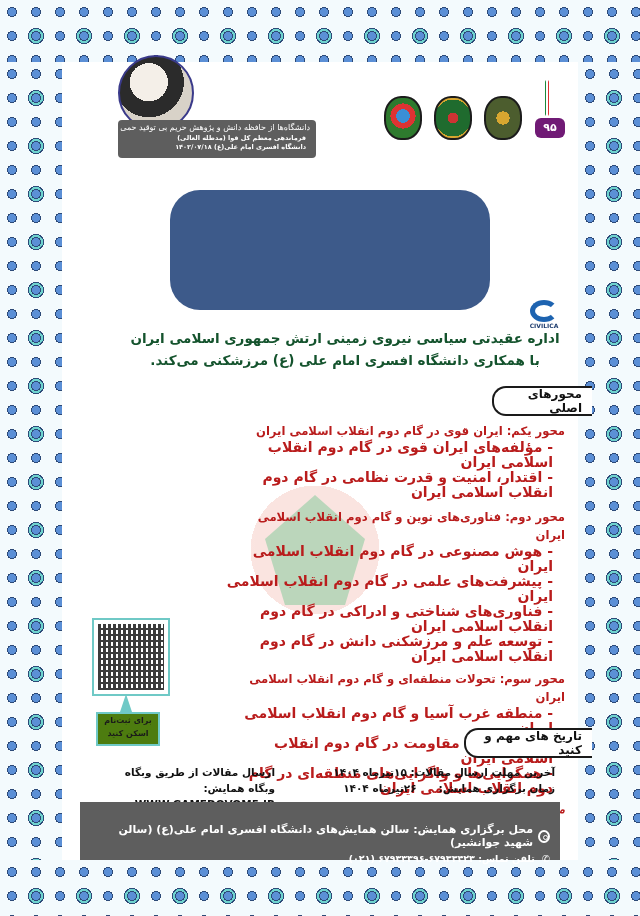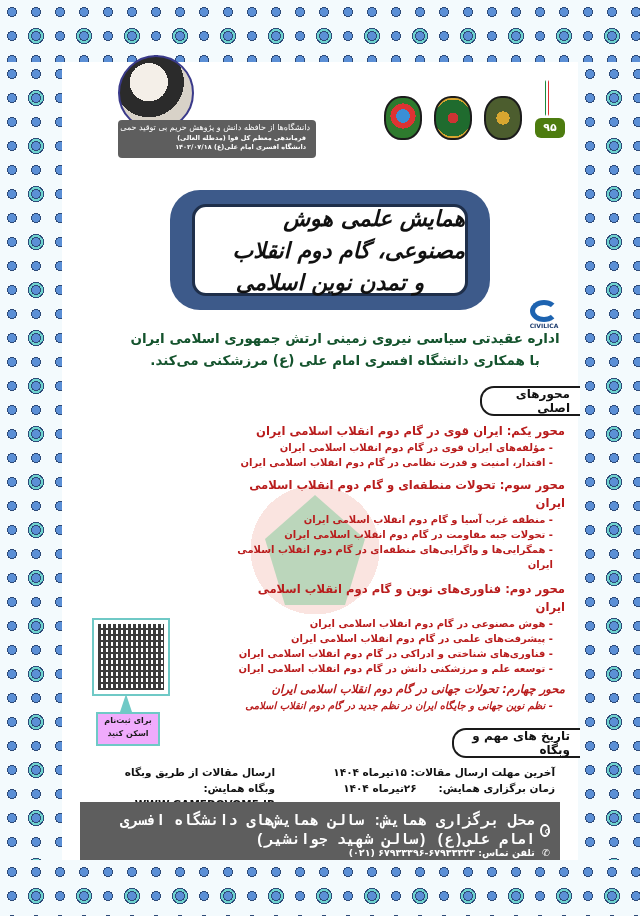--- a/index.html
+++ b/index.html
@@ -18,30 +18,30 @@
   .quote-box .s{font-size:6.5px;font-weight:bold;padding:2px 10px 0 20px;line-height:9px;margin-left:24px;}
   .emblem{width:34px;height:40px;border-radius:45%;border:2px solid #1c1c1c;}
   .title-plaque{left:170px;top:190px;width:320px;height:120px;}
   .title-plaque .plaque-bg{position:absolute;inset:0;background:#3d5a8a;border-radius:30px;}
   .title-plaque .plaque-in{position:absolute;left:22px;top:14px;right:22px;bottom:14px;background:#ffffff;border:3px solid #1f2f4a;border-radius:14px;display:flex;flex-direction:column;align-items:center;justify-content:center;direction:rtl;}
   .title-line{font-family:"DejaVu Serif",serif;font-style:italic;font-weight:bold;font-size:22px;color:#111;line-height:32px;}
   .civilica{left:520px;top:300px;width:48px;text-align:center;}
   .civilica .c-logo{width:28px;height:22px;margin:0 auto;border:5px solid #1d63b0;border-right-color:transparent;border-radius:50%;box-sizing:border-box;}
   .civilica .c-text{font-size:6px;color:#1d3c6e;font-weight:bold;}
   .organizer{left:120px;top:327px;width:450px;text-align:center;direction:rtl;font-weight:bold;font-size:13.5px;line-height:22px;color:#14532d;}
-  .pill{background:#fff;border:2px solid #1a1a1a;border-right:none;border-radius:14px 0 0 14px;height:26px;display:flex;align-items:center;padding:0 10px;direction:rtl;font-weight:bold;font-size:12px;color:#111;}
+  .pill{background:#fff;border:2px solid #1a1a1a;border-right:none;border-radius:14px 0 0 14px;height:26px;display:flex;align-items:center;padding:0 10px;direction:rtl;font-weight:bold;font-size:12px;color:#111;margin-left:12px;}
   .watermark{left:185px;top:435px;width:260px;height:230px;opacity:0.35;}
   .axes{left:225px;top:420px;width:340px;direction:rtl;color:#b91c1c;}
   .axis-title{font-weight:bold;font-size:11.6px;line-height:18px;margin-top:2px;}
-  .axis-item{font-weight:bold;font-size:10px;line-height:15px;padding-right:12px;}
+  .axis-item{font-weight:bold;font-size:14px;line-height:15px;padding-right:12px;}
   .qr{left:92px;top:618px;width:66px;height:66px;border:2px solid #6fc9c6;background:#fff;padding:4px;}
   .qr-grid{width:100%;height:100%;background:
     repeating-linear-gradient(90deg,#1a1a1a 0 3px,transparent 3px 5px),
     repeating-linear-gradient(0deg,#1a1a1a 0 2px,transparent 2px 6px);opacity:.85;}
-  .qr-label{left:96px;top:712px;width:60px;height:30px;border:2px solid #6fc9c6;background:#f0abfc;font-size:8px;font-weight:bold;color:#1a1a1a;text-align:center;direction:rtl;line-height:13px;}
+  .qr-label{left:96px;top:712px;width:60px;height:30px;border:2px solid #6fc9c6;background:#4d7c0f;font-size:8px;font-weight:bold;color:#1a1a1a;text-align:center;direction:rtl;line-height:13px;}
   .dates{direction:rtl;font-weight:bold;font-size:10.5px;color:#111;line-height:16px;}
   .footer{left:80px;top:802px;width:480px;height:58px;background:#5e5e5e;color:#fff;direction:rtl;}
   .footer .row{display:flex;align-items:center;height:22px;padding:0 10px;font-weight:bold;}
   .icon-circ{display:inline-block;width:13px;height:13px;border:2px solid #fff;border-radius:50%;box-sizing:border-box;margin-left:5px;position:relative;}
   .icon-circ::after{content:"";position:absolute;left:3px;top:3px;width:3px;height:3px;border-radius:50%;border:1px solid #fff;}
   .mail-icon{display:inline-block;width:18px;height:13px;background:#fff;color:#5e5e5e;font-size:10px;line-height:13px;text-align:center;margin-left:3px;}
 </style>
 </head>
 <body>
 
@@ -58,29 +58,25 @@
     <div>فرماندهی معظم کل قوا (مدظله العالی)</div>
     <div>دانشگاه افسری امام علی(ع) ۱۴۰۲/۰۷/۱۸</div>
   </div>
 </div>
 
 <div class="abs emblem" style="left:384px;top:96px;background:radial-gradient(circle at 50% 45%,#3a8fd6 0 25%,#d33 25% 45%,#2e7a2e 45% 100%);"></div>
 <div class="abs emblem" style="left:434px;top:96px;background:radial-gradient(circle at 50% 50%,#c33 0 20%,#1f6b2e 20% 70%,#d6a630 70% 100%);"></div>
 <div class="abs emblem" style="left:484px;top:96px;background:radial-gradient(circle at 50% 50%,#d6a630 0 25%,#4c5d2e 25% 100%);"></div>
 <div class="abs" style="left:535px;top:80px;width:30px;height:58px;">
   <div style="position:absolute;left:10px;top:0;width:4px;height:36px;background:linear-gradient(90deg,#1a8a3a 0 33%,#fff 33% 66%,#d33 66%);border-radius:2px;"></div>
-  <div style="position:absolute;left:0;bottom:0;width:30px;height:20px;background:#4d7c0f;color:#fff;font-size:11px;font-weight:bold;text-align:center;border-radius:6px;line-height:20px;">۹۵</div>
+  <div style="position:absolute;left:0;bottom:0;width:30px;height:20px;background:#701a75;color:#fff;font-size:11px;font-weight:bold;text-align:center;border-radius:6px;line-height:20px;">۹۵</div>
 </div>
 
 <div class="abs title-plaque">
   <div class="plaque-bg"></div>
-  <div class="plaque-in">
-    <div class="title-line">همایش علمی هوش مصنوعی، گام دوم انقلاب</div>
-    <div class="title-line">و تمدن نوین اسلامی</div>
-  </div>
 </div>
 
 <div class="abs civilica">
   <div class="c-logo"></div>
   <div class="c-text">CIVILICA</div>
 </div>
 
 <div class="abs organizer">
   <div>اداره عقیدتی سیاسی نیروی زمینی ارتش جمهوری اسلامی ایران</div>
   <div>با همکاری دانشگاه افسری امام علی (ع) مرزشکنی می‌کند.</div>
@@ -94,63 +90,63 @@
 <div class="abs pill" style="left:480px;top:386px;width:78px;">
   <span>محورهای اصلی</span>
 </div>
 
 <div class="abs axes">
   <div>
     <div class="axis-title">محور یکم: ایران قوی در گام دوم انقلاب اسلامی ایران</div>
     <div class="axis-item">- مؤلفه‌های ایران قوی در گام دوم انقلاب اسلامی ایران</div>
     <div class="axis-item">- اقتدار، امنیت و قدرت نظامی در گام دوم انقلاب اسلامی ایران</div>
   </div>
-  <div style="margin-top:6px;">
-    <div class="axis-title">محور سوم: تحولات منطقه‌ای و گام دوم انقلاب اسلامی ایران</div>
-    <div class="axis-item">- منطقه غرب آسیا و گام دوم انقلاب اسلامی ایران</div>
-    <div class="axis-item">- تحولات جبه مقاومت در گام دوم انقلاب اسلامی ایران</div>
-    <div class="axis-item">- همگرایی‌ها و واگرایی‌های منطقه‌ای در گام دوم انقلاب اسلامی ایران</div>
-  </div>
   <div style="margin-top:8px;">
     <div class="axis-title">محور دوم: فناوری‌های نوین و گام دوم انقلاب اسلامی ایران</div>
     <div class="axis-item">- هوش مصنوعی در گام دوم انقلاب اسلامی ایران</div>
     <div class="axis-item">- پیشرفت‌های علمی در گام دوم انقلاب اسلامی ایران</div>
     <div class="axis-item">- فناوری‌های شناختی و ادراکی در گام دوم انقلاب اسلامی ایران</div>
     <div class="axis-item">- توسعه علم و مرزشکنی دانش در گام دوم انقلاب اسلامی ایران</div>
+  </div>
+  <div style="margin-top:6px;">
+    <div class="axis-title">محور سوم: تحولات منطقه‌ای و گام دوم انقلاب اسلامی ایران</div>
+    <div class="axis-item">- منطقه غرب آسیا و گام دوم انقلاب اسلامی ایران</div>
+    <div class="axis-item">- تحولات جبه مقاومت در گام دوم انقلاب اسلامی ایران</div>
+    <div class="axis-item">- همگرایی‌ها و واگرایی‌های منطقه‌ای در گام دوم انقلاب اسلامی ایران</div>
   </div>
   <div style="margin-top:4px;font-style:italic;">
     <div class="axis-title">محور چهارم: تحولات جهانی در گام دوم انقلاب اسلامی ایران</div>
     <div class="axis-item">- نظم نوین جهانی و جایگاه ایران در نظم جدید در گام دوم انقلاب اسلامی</div>
   </div>
 </div>
 
 <div class="abs qr">
   <div class="qr-grid"></div>
 </div>
 <div class="abs" style="left:120px;top:694px;width:0;height:0;border-left:6px solid transparent;border-right:6px solid transparent;border-bottom:18px solid #6fc9c6;"></div>
 <div class="abs qr-label">
   <div>برای ثبت‌نام</div>
   <div>اسکن کنید</div>
 </div>
 
 <div class="abs pill" style="left:452px;top:728px;width:106px;">
-  <span>تاریخ های مهم و وبگاه</span>
+  <span>تاریخ های مهم و کنید</span>
 </div>
 
 <div class="abs dates" style="left:330px;top:764px;width:225px;">
   <div>آخرین مهلت ارسال مقالات: ۱۵تیرماه ۱۴۰۴</div>
   <div style="white-space:pre;">زمان برگزاری همایش:      ۲۶تیرماه ۱۴۰۴</div>
 </div>
 <div class="abs dates" style="left:95px;top:764px;width:180px;">
   <div>ارسال مقالات از طریق وبگاه</div>
   <div>وبگاه همایش: WWW.GAMEDOVOM5.IR</div>
 </div>
 
 <div class="abs footer">
-  <div class="row" style="margin-top:17px;font-size:15px;font-family:Liberation Mono, monospace;">
+  <div class="row" style="margin-top:23px;font-size:11px;">
     <span class="icon-circ"></span>
     <span>محل برگزاری همایش: سالن همایش‌های دانشگاه افسری امام علی(ع) (سالن شهید جوانشیر)</span>
   </div>
   <div class="row" style="font-size:9.5px;justify-content:space-between;">
     <span>
       <span style="margin-left:4px;">✆</span>
       <span>تلفن تماس: ۶۷۹۳۳۴۲۳-۶۷۹۳۳۳۹۶ (۰۲۱)</span>
     </span>
   </div>
 </div>

